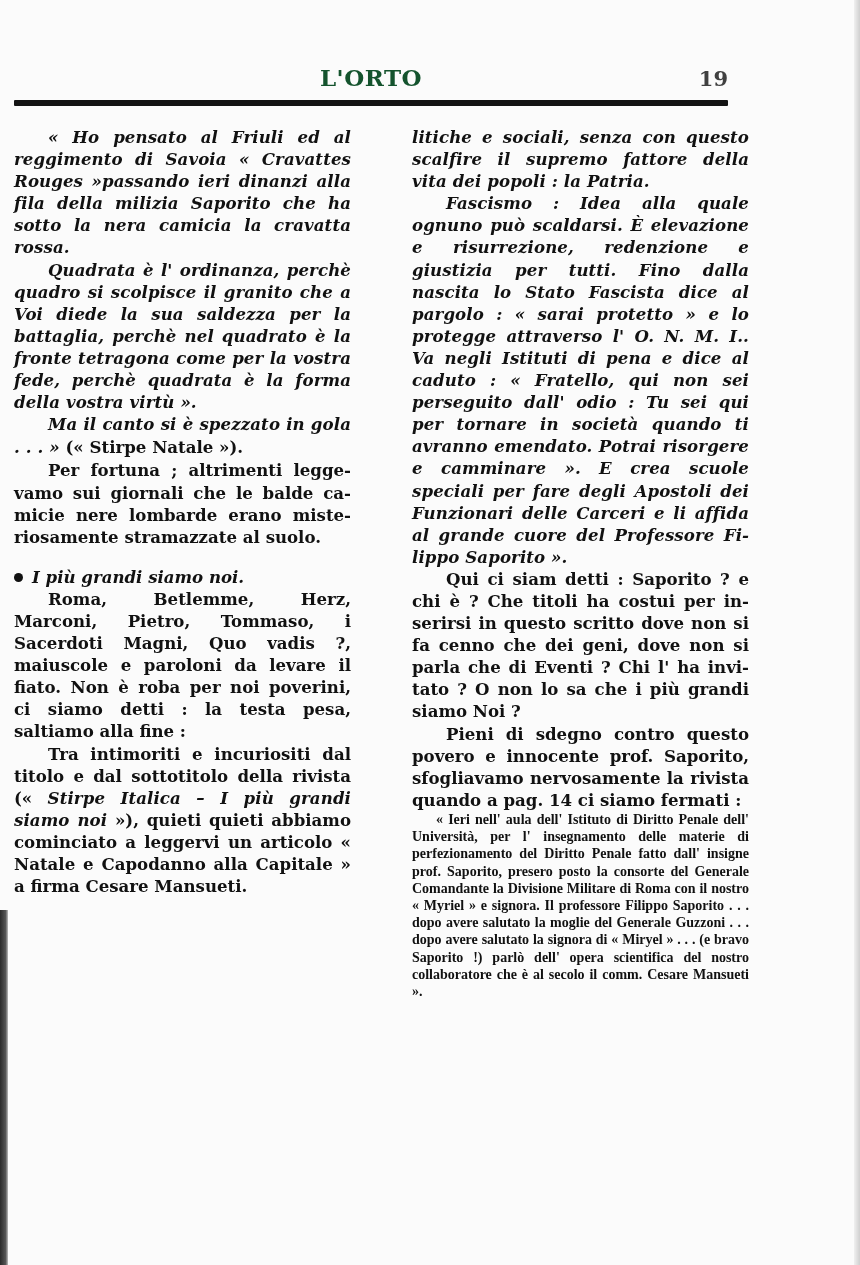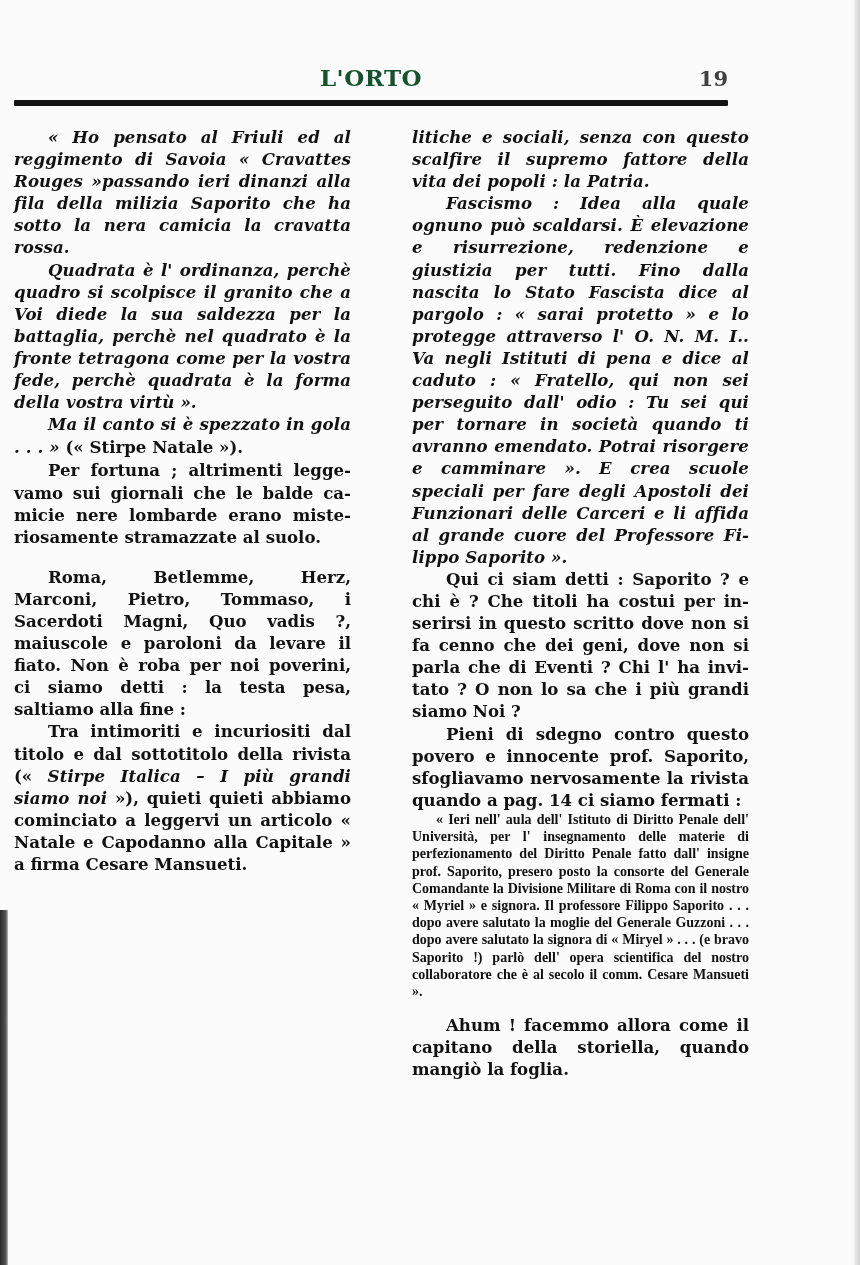--- a/index.html
+++ b/index.html
@@ -69,25 +69,25 @@
   <div class="page-number">19</div>
 </div>
 <div class="rule"></div>
 
 <div class="col col-left">
   <p class="ind it">« Ho pensato al Friuli ed al reggimento di Savoia « Cravattes Rouges »passando ieri dinanzi alla fila della milizia Saporito che ha sotto la nera camicia la cravatta rossa.</p>
   <p class="ind it">Quadrata è l' ordinanza, perchè quadro si scolpisce il granito che a Voi diede la sua saldezza per la battaglia, perchè nel quadrato è la fronte tetragona come per la vostra fede, perchè quadrata è la forma della vostra virtù ».</p>
   <p class="ind"><span class="it">Ma il canto si è spezzato in gola . . . »</span><span class="rm"> (« Stirpe Natale »).</span></p>
   <p class="ind rm">Per fortuna ; altrimenti legge­vamo sui giornali che le balde ca­micie nere lombarde erano miste­riosamente stramazzate al suolo.</p>
   <div class="gap"></div>
+  <p class="bullet-line"><span class="bullet"></span><span>I più grandi siamo noi.</span></p>
   <p class="ind rm">Roma, Betlemme, Herz, Marconi, Pietro, Tommaso, i Sacerdoti Magni, Quo vadis ?, maiuscole e paroloni da levare il fiato. Non è roba per noi poverini, ci siamo detti : la testa pesa, saltiamo alla fine :</p>
   <p class="ind rm"><span>Tra intimoriti e incuriositi dal ti­tolo e dal sottotitolo della rivista (« </span><span class="it">Stirpe Italica – I più grandi siamo noi</span><span> »), quieti quieti abbiamo comin­ciato a leggervi un articolo « Natale e Capodanno alla Capitale » a firma Cesare Mansueti.</span></p>
 </div>
 
 <div class="col col-right">
   <p class="it">litiche e sociali, senza con questo scalfire il supremo fattore della vita dei popoli : la Patria.</p>
   <p class="ind it">Fascismo : Idea alla quale ognuno può scaldarsi. È elevazione e risur­rezione, redenzione e giustizia per tutti. Fino dalla nascita lo Stato Fa­scista dice al pargolo : « sarai pro­tetto » e lo protegge attraverso l' O. N. M. I.. Va negli Istituti di pena e dice al caduto : « Fratello, qui non sei perseguito dall' odio : Tu sei qui per tornare in società quando ti avranno emendato. Potrai risor­gere e camminare ». E crea scuole speciali per fare degli Apostoli dei Funzionari delle Carceri e li affida al grande cuore del Professore Fi­lippo Saporito ».</p>
   <p class="ind rm">Qui ci siam detti : Saporito ? e chi è ? Che titoli ha costui per in­serirsi in questo scritto dove non si fa cenno che dei geni, dove non si parla che di Eventi ? Chi l' ha invi­tato ? O non lo sa che i più grandi siamo Noi ?</p>
   <p class="ind rm">Pieni di sdegno contro questo povero e innocente prof. Saporito, sfogliavamo nervosamente la rivista quando a pag. 14 ci siamo fermati :</p>
   <p class="quote-small ind">« Ieri nell' aula dell' Istituto di Diritto Penale del­l' Università, per l' insegnamento delle materie di perfezionamento del Diritto Penale fatto dall' insigne prof. Saporito, presero posto la consorte del Generale Comandante la Divisione Militare di Roma con il nostro « Myriel » e signora. Il professore Filippo Sa­porito . . . dopo avere salutato la moglie del Generale Guzzoni . . . dopo avere salutato la signora di « Mi­ryel » . . . (e bravo Saporito !) parlò dell' opera scien­tifica del nostro collaboratore che è al secolo il comm. Cesare Mansueti ».</p>
   <div class="gap" style="height:14px"></div>
-  <p class="ind rm">Ahum ! facemmo allora come il capitano della storiella, quando man­giò la foglia.</p>
 </div>
 
 </body></html>

